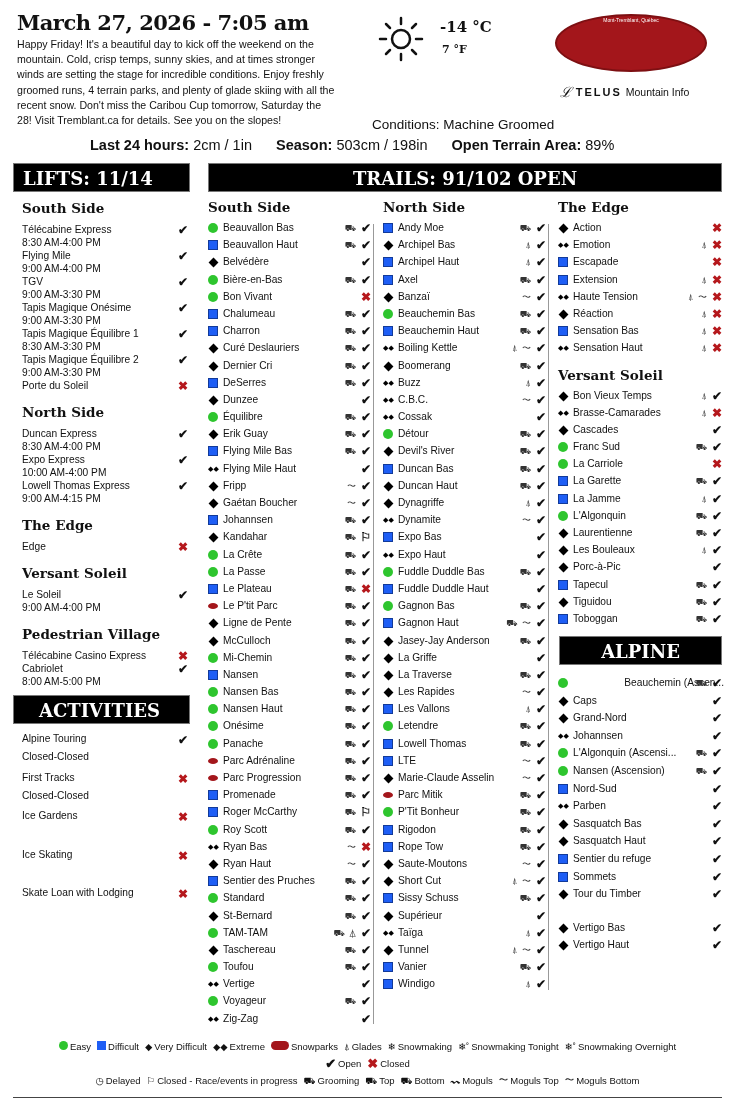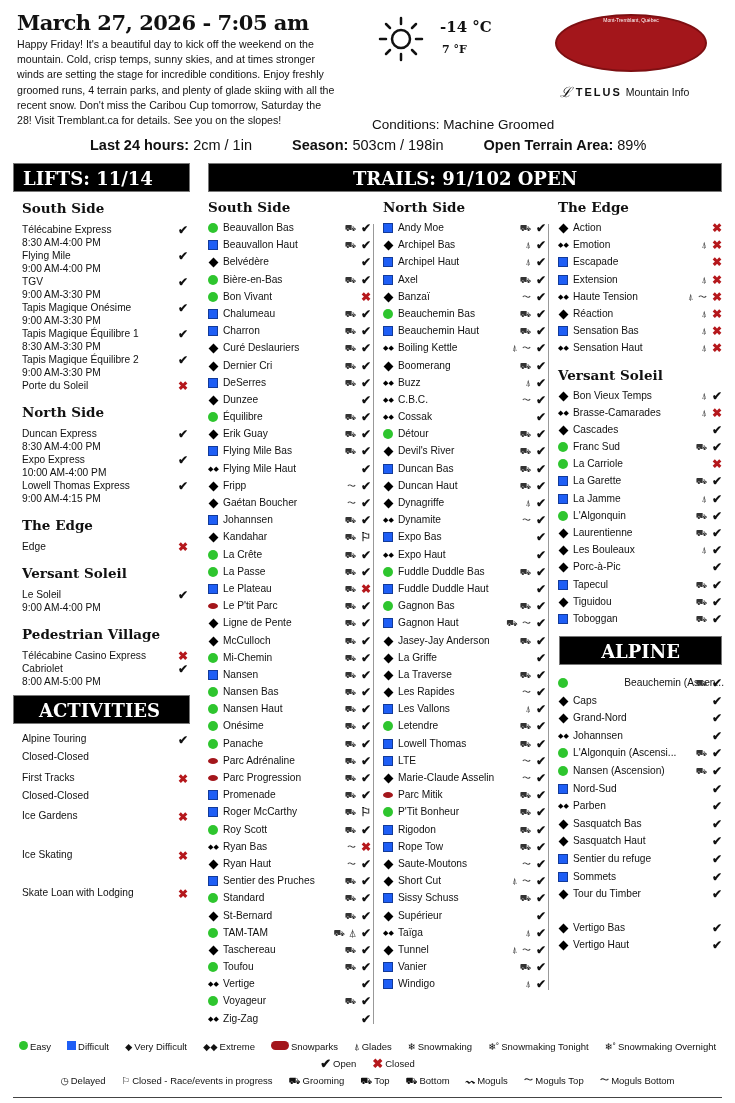--- a/index.html
+++ b/index.html
@@ -10,21 +10,21 @@
 #weather{position:absolute;left:376px;top:14px;width:140px;height:50px}
 #sun{position:absolute;left:0;top:0;width:50px;height:50px}
 #temp-c{position:absolute;left:64px;top:4px;font-size:15px;font-weight:bold}
 #temp-f{position:absolute;left:66px;top:29px;font-size:11px;font-weight:bold}
 #logo{position:absolute;left:555px;top:14px;width:152px;height:58px;border-radius:50%;background:#a3161b;border:2px solid #7d0f12;color:#fff;text-align:center}
 #logo-name{font-size:19px;font-weight:bold;margin-top:12px;letter-spacing:0.5px}
 #logo-sub{font-size:5px;margin-top:1px}
 #telus{position:absolute;left:560px;top:82px;font-size:10.5px;display:flex;align-items:center;gap:4px}
 #telus b{letter-spacing:2px;font-size:11px}
 #conditions{position:absolute;left:372px;top:117px;font-size:13.5px}
-#stats{position:absolute;left:90px;top:137px;font-size:14.5px;display:flex;gap:40px}
+#stats{position:absolute;left:90px;top:137px;font-size:14.5px;display:flex;gap:24px}
 #stats b{font-weight:bold}
 .bar{position:absolute;background:#000;color:#fff;font-weight:bold;font-size:18px;height:29px;line-height:29px;border:1px solid #777}
 #lifts-bar{left:13px;top:163px;width:177px;padding-left:9px}
 #trails-bar{left:208px;top:163px;width:514px;text-align:center}
 #act-bar{left:13px;top:695px;width:177px;padding-left:25px}
 #alpine-bar{left:559px;top:636px;width:163px;text-align:center}
 .sec{font-size:13.5px;font-weight:bold;margin-bottom:7px}
 #lifts{position:absolute;left:22px;top:200px;width:170px}
 .lift{position:relative;font-size:10.2px;line-height:13px;margin-bottom:0}
 .lift .st{position:absolute;right:4px;top:1px}
@@ -41,21 +41,21 @@
 .trail .st{position:absolute;right:2px;top:0}
 .ok{color:#111;font-weight:bold;font-size:12px}
 .no{color:#b5181c;font-weight:bold;font-size:12px}
 .vline{position:absolute;width:1px;background:#999}
 .lvl.easy{background:#2ec52e;border-radius:50%}
 .lvl.difficult{background:#1e5ef5;border:1px solid #123a99;width:10px;height:10px}
 .lvl.very{width:7px;height:7px;background:#000;transform:rotate(45deg);left:2px;top:4px}
 .lvl.extreme{font-size:7px;line-height:10px;color:#000;width:12px}
 .lvl.park{background:#a3161b;border-radius:50%;height:6px;top:4px}
 #legend{position:absolute;left:0;top:1038px;width:735px;font-size:9.5px}
-.lrow{display:flex;justify-content:center;align-items:center;gap:16px;height:17px;white-space:nowrap}
+.lrow{display:flex;justify-content:center;align-items:center;gap:6px;height:17px;white-space:nowrap}
 .lrow span.it{display:inline-flex;align-items:center;gap:2px}
 .sw{display:inline-block}
 #legend-line{position:absolute;left:13px;top:1097px;width:709px;height:1px;background:#444}
 </style>
 </head>
 <body>
 
 <div id="title" class="serif">March 27, 2026 - 7:05 am</div>
 <div id="intro">Happy Friday! It's a beautiful day to kick off the weekend on the mountain. Cold, crisp temps, sunny skies, and at times stronger winds are setting the stage for incredible conditions. Enjoy freshly groomed runs, 4 terrain parks, and plenty of glade skiing with all the recent snow. Don't miss the Caribou Cup tomorrow, Saturday the 28! Visit Tremblant.ca for details. See you on the slopes!</div>
 

